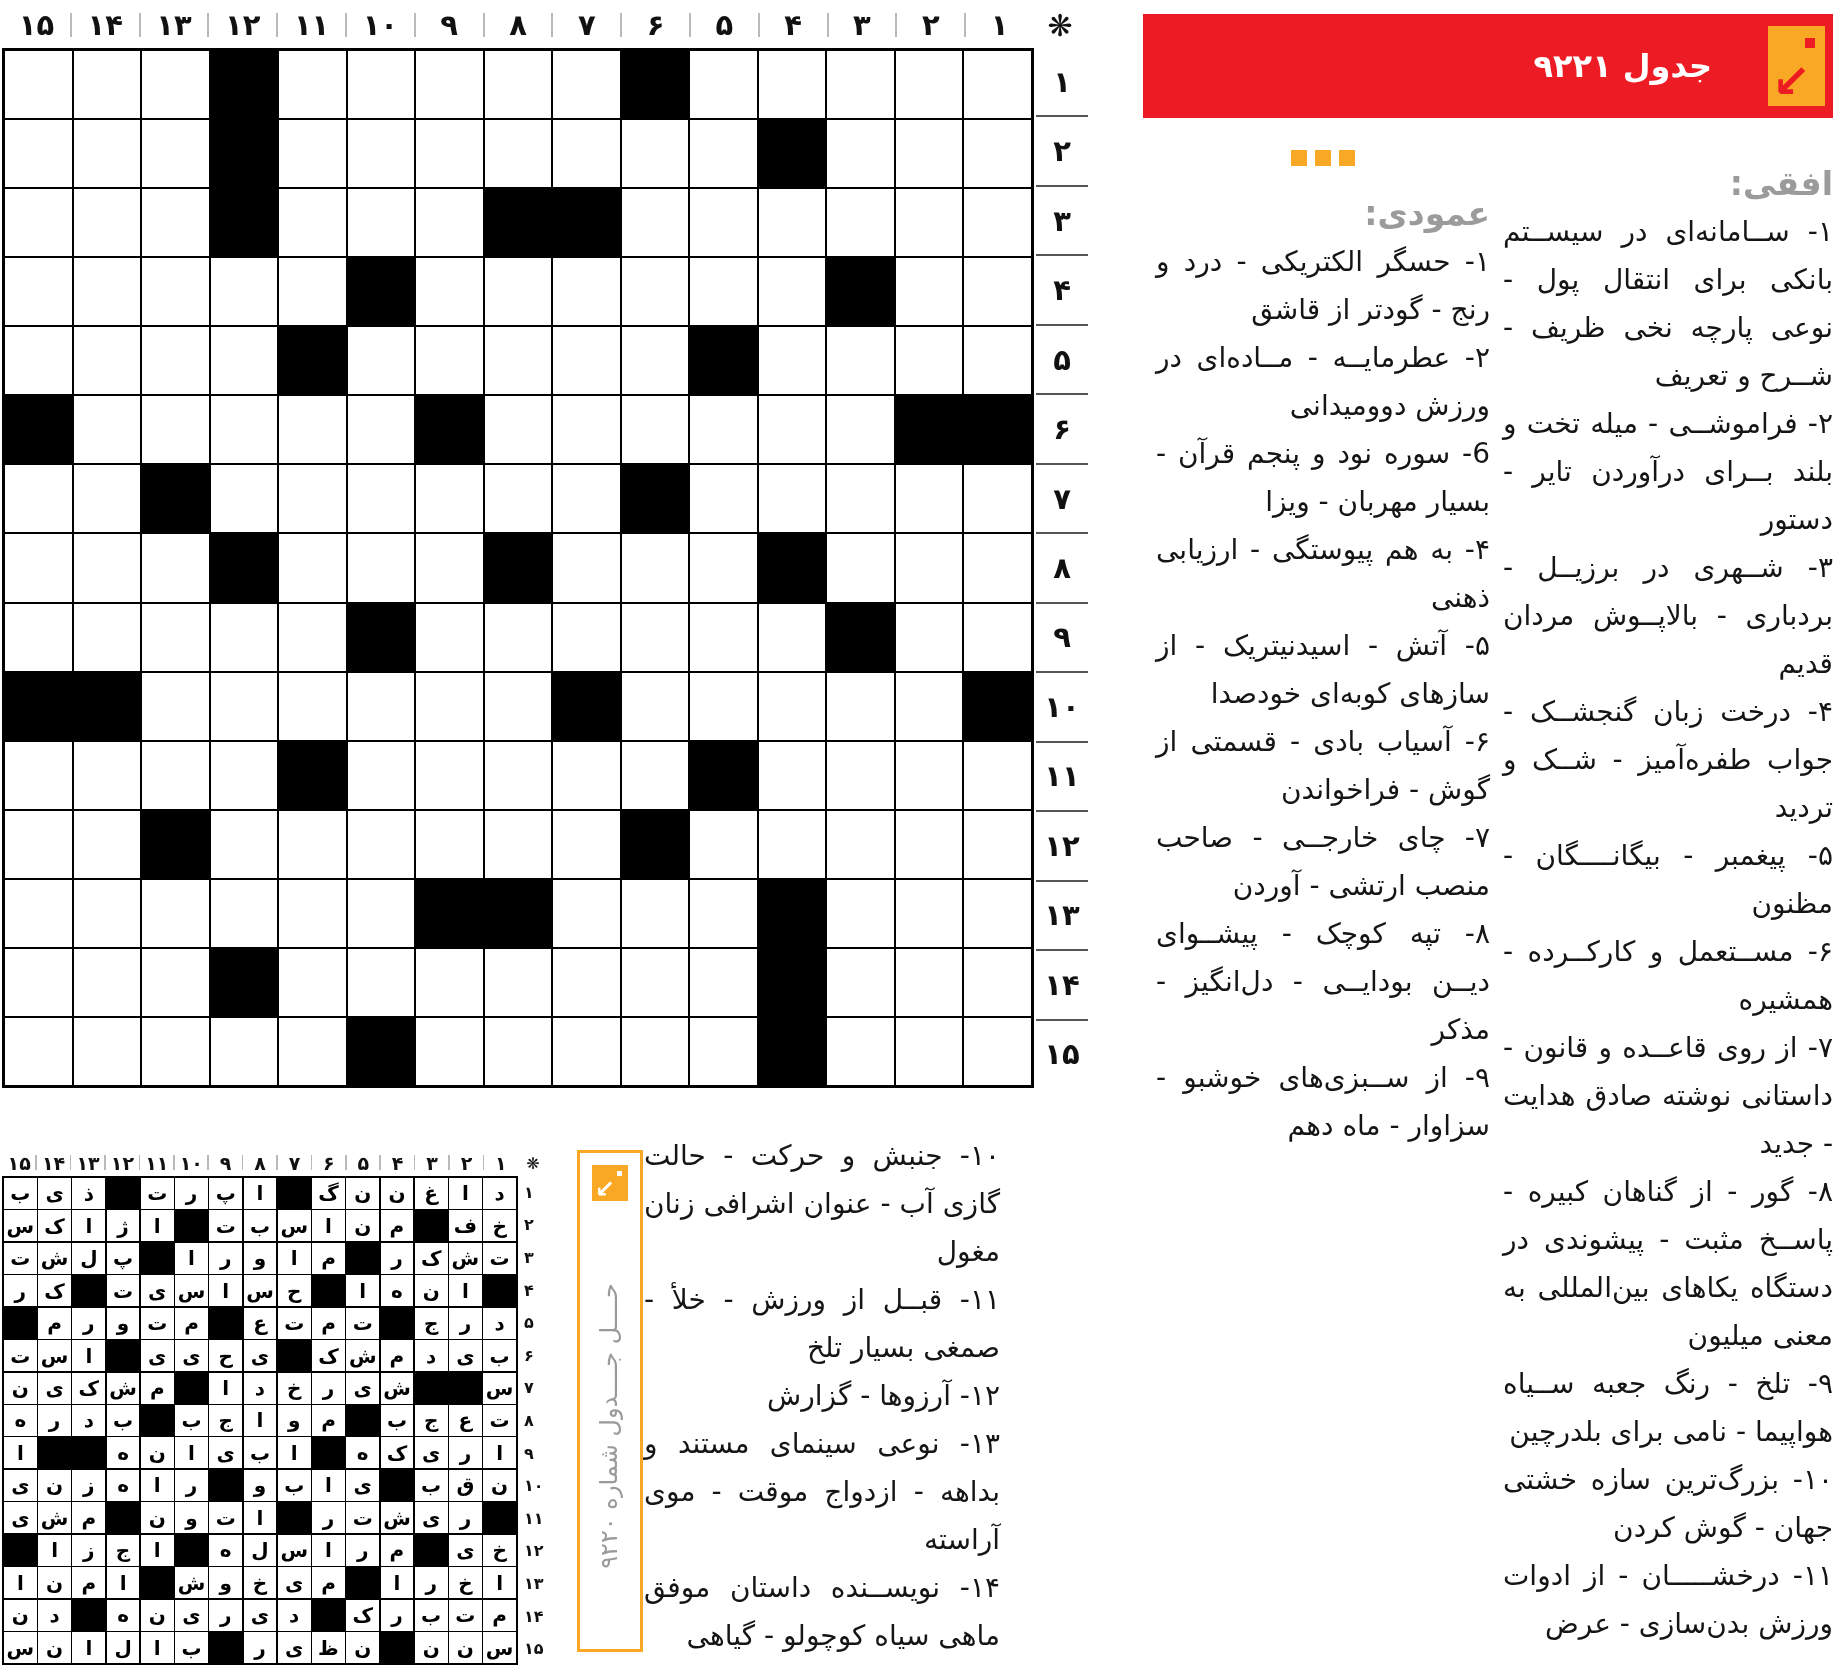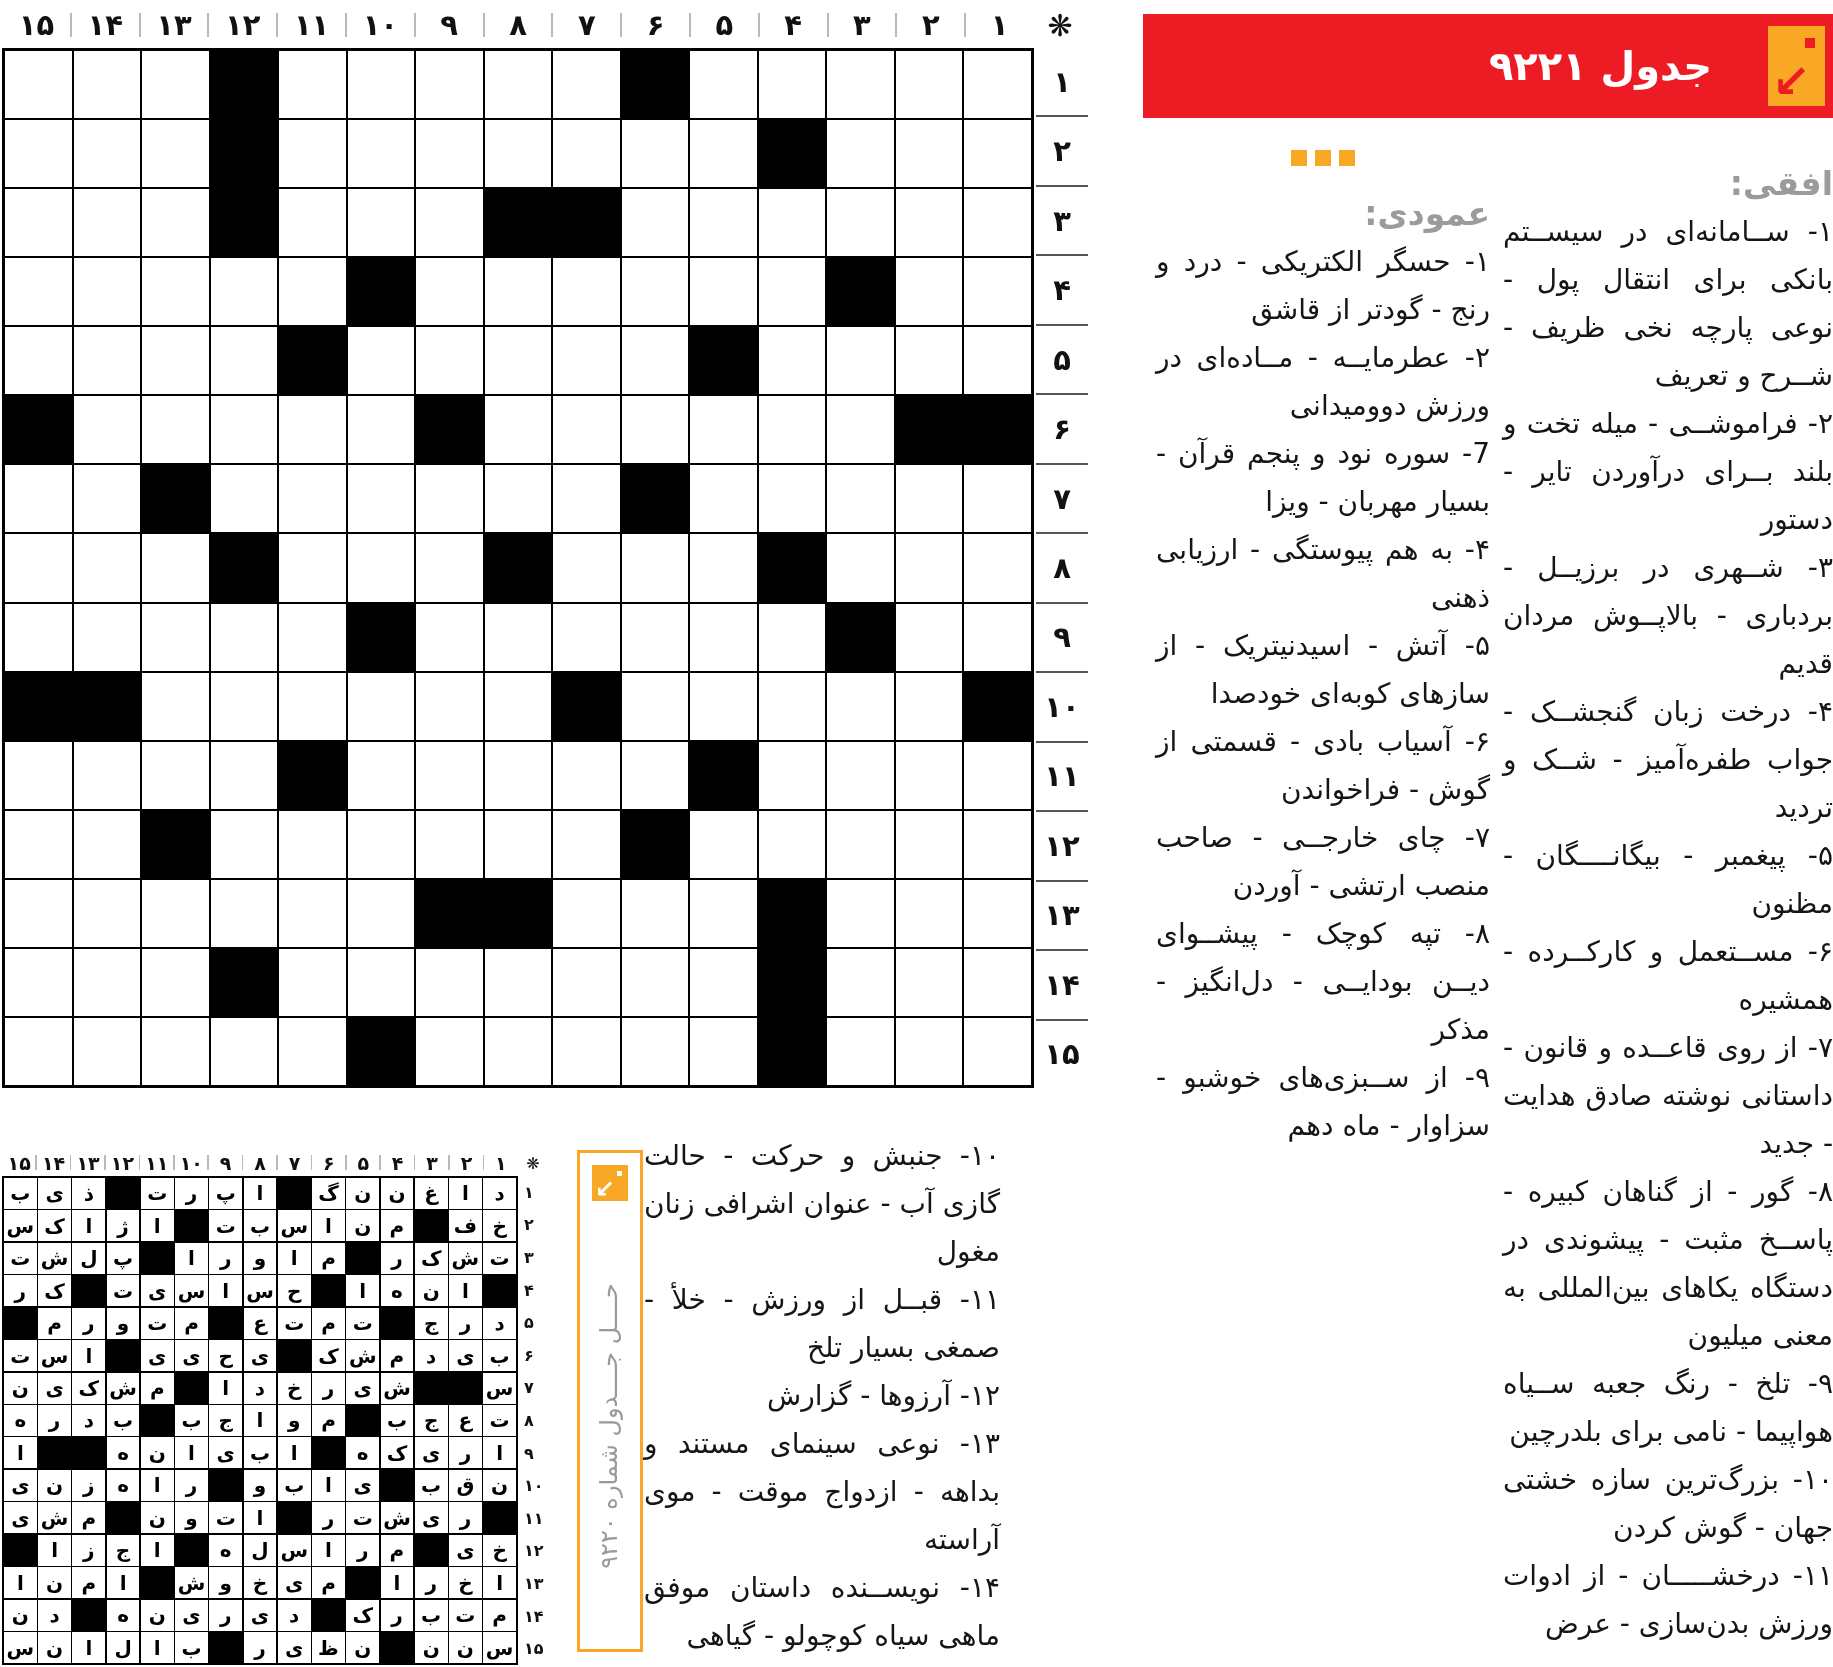--- a/index.html
+++ b/index.html
@@ -30,21 +30,21 @@
   .rn{flex:1;display:flex;align-items:center;justify-content:center;font-weight:bold;font-size:29px;}
   .rn:not(:first-child){border-top:2px solid #555;}
 
   
   #masthead{position:absolute;left:1143px;top:14px;width:690px;height:104px;background:var(--red);
     display:flex;align-items:center;padding:0;box-sizing:border-box;}
   #masthead-logo{order:0;margin-right:8px;margin-left:56px;width:57px;height:80px;background:var(--orange);
     position:relative;flex:0 0 auto;}
   #masthead-logo .arrow{position:absolute;left:4px;bottom:2px;font-size:46px;font-weight:bold;color:var(--red);line-height:1;}
   #masthead-logo .dot{position:absolute;right:10px;top:12px;width:10px;height:10px;background:var(--red);}
-  #masthead-title{color:#fff;font-size:40px;font-weight:bold;line-height:104px;white-space:nowrap;}
+  #masthead-title{color:#fff;font-size:32px;font-weight:bold;line-height:104px;white-space:nowrap;}
 
   
   .cluecol{position:absolute;direction:rtl;text-align:justify;text-justify:inter-word;}
   #col-across{left:1503px;top:136px;width:330px;}
   #col-mid{left:1156px;top:136px;width:334px;}
   #col-bottom{left:644px;top:1132px;width:356px;}
   .heading{font-size:33px;font-weight:bold;color:var(--gray-head);line-height:48px;margin-top:24px;}
   .clue{margin:0;font-size:28px;line-height:48px;color:#151515;}
   #sep-squares{display:flex;justify-content:center;gap:8px;margin:14px 0 10px 0;}
   #sep-squares .sq{width:16px;height:16px;background:var(--orange);display:inline-block;}
@@ -371,21 +371,21 @@
   <div id="col-mid" class="cluecol">
     <div id="sep-squares">
         <span class="sq"></span>
         <span class="sq"></span>
         <span class="sq"></span>
       </div>
     <div class="heading">عمودی:</div>
     <div id="down-list-1">
         <p class="clue">۱- حسگر الکتریکی - درد و رنج - گودتر از قاشق</p>
         <p class="clue">۲- عطرمایــه - مــاده‌ای در ورزش دوومیدانی</p>
-        <p class="clue">7- سوره نود و پنجم قرآن - بسیار مهربان - ویزا</p>
+        <p class="clue">6- سوره نود و پنجم قرآن - بسیار مهربان - ویزا</p>
         <p class="clue">۴- به هم پیوستگی - ارزیابی ذهنی</p>
         <p class="clue">۵- آتش - اسیدنیتریک - از سازهای کوبه‌ای خودصدا</p>
         <p class="clue">۶- آسیاب بادی - قسمتی از گوش - فراخواندن</p>
         <p class="clue">۷- چای خارجــی - صاحب منصب ارتشی - آوردن</p>
         <p class="clue">۸- تپه کوچک - پیشــوای دیــن بودایــی - دل‌انگیز - مذکر</p>
         <p class="clue">۹- از ســبزی‌های خوشبو - سزاوار - ماه دهم</p>
       </div>
   </div>
 
   <div id="col-bottom" class="cluecol">

